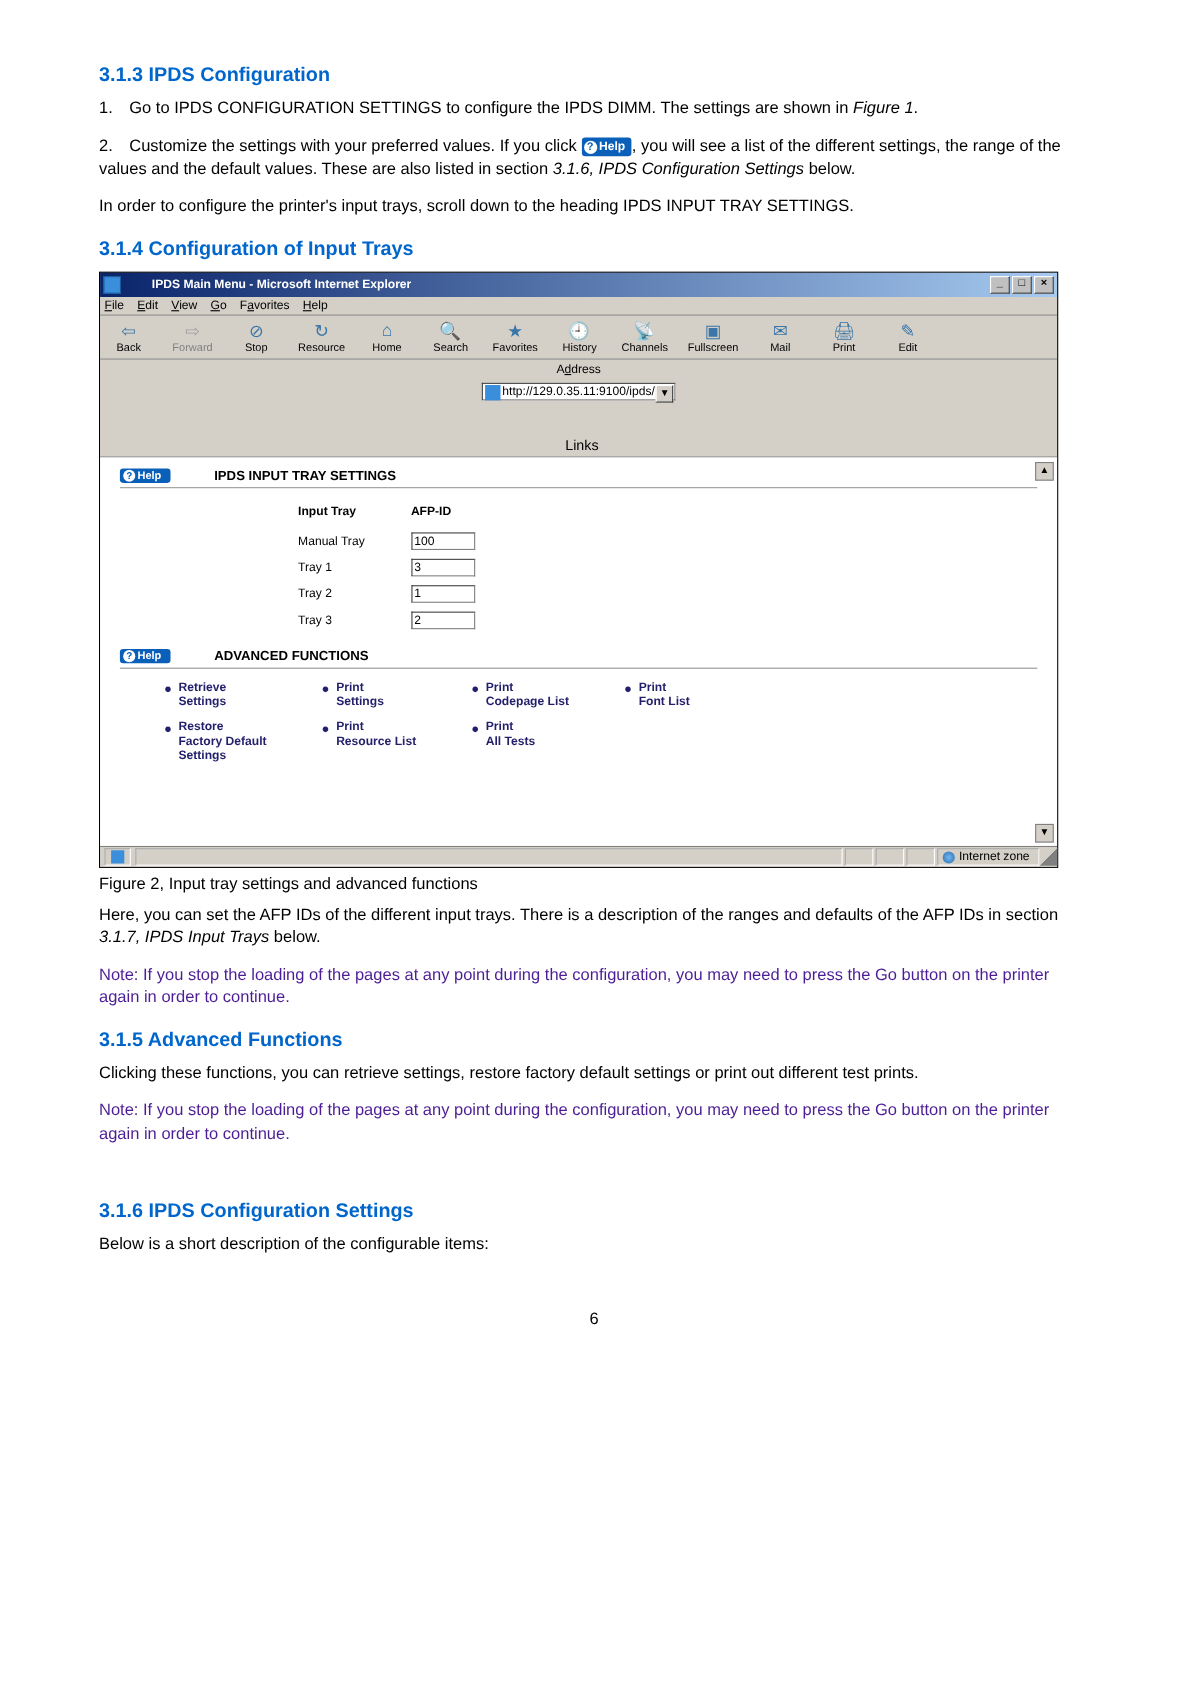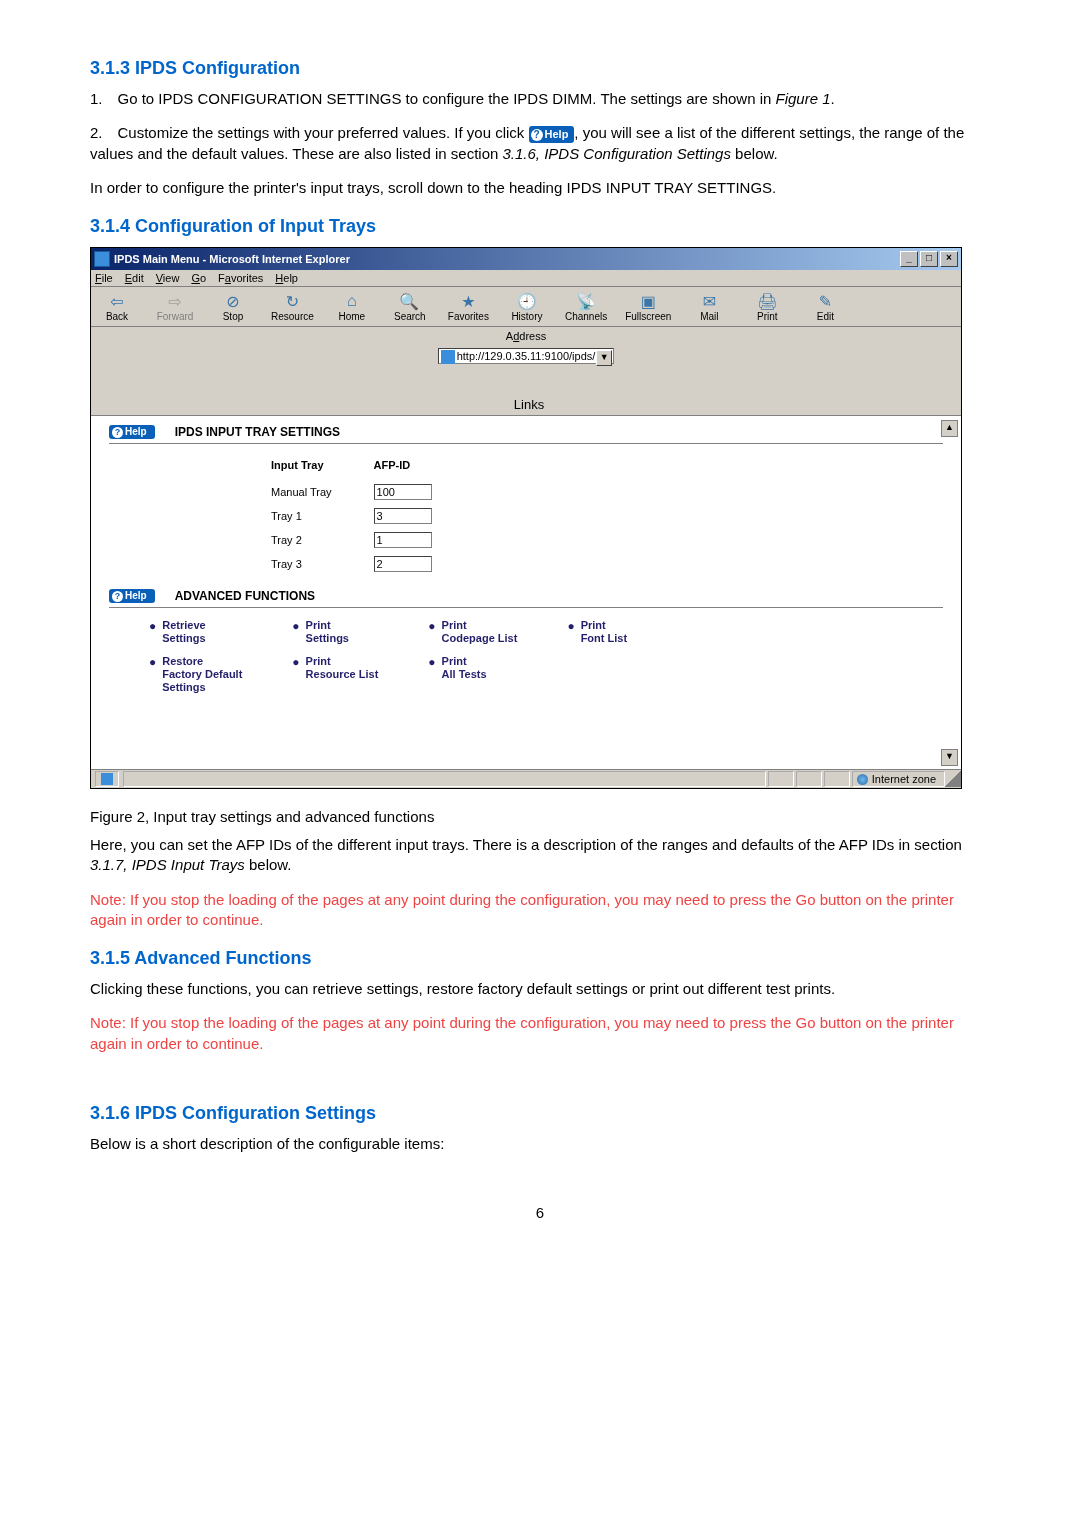--- a/index.html
+++ b/index.html
@@ -13,21 +13,21 @@
     box-sizing: border-box;
   }
   h3.section-head {
     color: #0066cc;
     font-family: Arial, Helvetica, sans-serif;
     font-weight: bold;
     font-size: 18px;
     margin: 18px 0 10px 0;
   }
   p { margin: 10px 0 14px 0; line-height: 1.35; }
-  .note-text { color: #ef4444; }
+  .note-text { color: #4c1d95; }
   .italic { font-style: italic; }
   .help-badge {
     display: inline-block;
     background: #0a5fb8;
     color: #fff;
     border-radius: 3px;
     padding: 1px 6px 1px 2px;
     font-size: 11px;
     font-weight: bold;
     vertical-align: middle;
@@ -53,20 +53,21 @@
     width: 870px;
     margin-top: 6px;
   }
   .ie-titlebar {
     background: linear-gradient(to right, #0a246a, #a6caf0);
     color: #fff;
     display: flex;
     align-items: center;
     padding: 2px 3px;
     height: 18px;
+    gap: 24px;
   }
   .ie-titlebar .title-icon {
     width: 14px; height: 14px;
     background: #3a8edb;
     border: 1px solid #1a5a9a;
     margin-right: 4px;
   }
   .ie-titlebar .title-text { flex: 1; font-weight: bold; font-size: 11px;}
   .ie-titlebar .win-btns { display:flex; gap:2px; }
   .ie-titlebar .win-btn {
@@ -170,21 +171,21 @@
     border-radius:3px;
     padding:1px 8px 1px 3px;
     font-size:10px;
     font-weight:bold;
   }
   .help-pill .q {
     display:inline-block; background:#fff; color:#0a5fb8;
     border-radius:50%; width:11px; height:11px;
     text-align:center; line-height:11px; font-size:9px; margin-right:2px;
   }
-  .section-title-row { display:flex; align-items:center; gap:20px; margin-bottom:4px; }
+  .section-title-row { display:flex; align-items:center; gap:40px; margin-bottom:4px; }
   .section-title-black {
     font-family: Arial, sans-serif;
     font-weight: bold;
     font-size: 12px;
     color:#000;
   }
   .sep-line {
     border:0; border-top:1px solid #808080; border-bottom:1px solid #fff;
     margin:2px 0 8px 0;
   }
@@ -228,21 +229,21 @@
     border:1px inset #fff; height:14px; padding:0 8px 0 4px;
     display:flex; align-items:center; gap:4px;
   }
   .ie-status .globe { width:11px; height:11px; background:radial-gradient(circle,#6fb7f0,#2a6aa8); border-radius:50%; }
   .ie-status .grip {
     width:16px; height:16px;
     background:
       linear-gradient(135deg, transparent 50%, #808080 50%),
       #d4d0c8;
   }
-  .fig-caption { font-size:15px; margin-top:19px; }
+  .fig-caption { font-size:15px; margin-top:6px; }
   .page-num { text-align:center; margin-top:50px; font-size:15px; }
 </style>
 </head>
 <body>
 
 
 
 <h3 class="section-head">3.1.3  IPDS Configuration</h3>
 
 <p>

